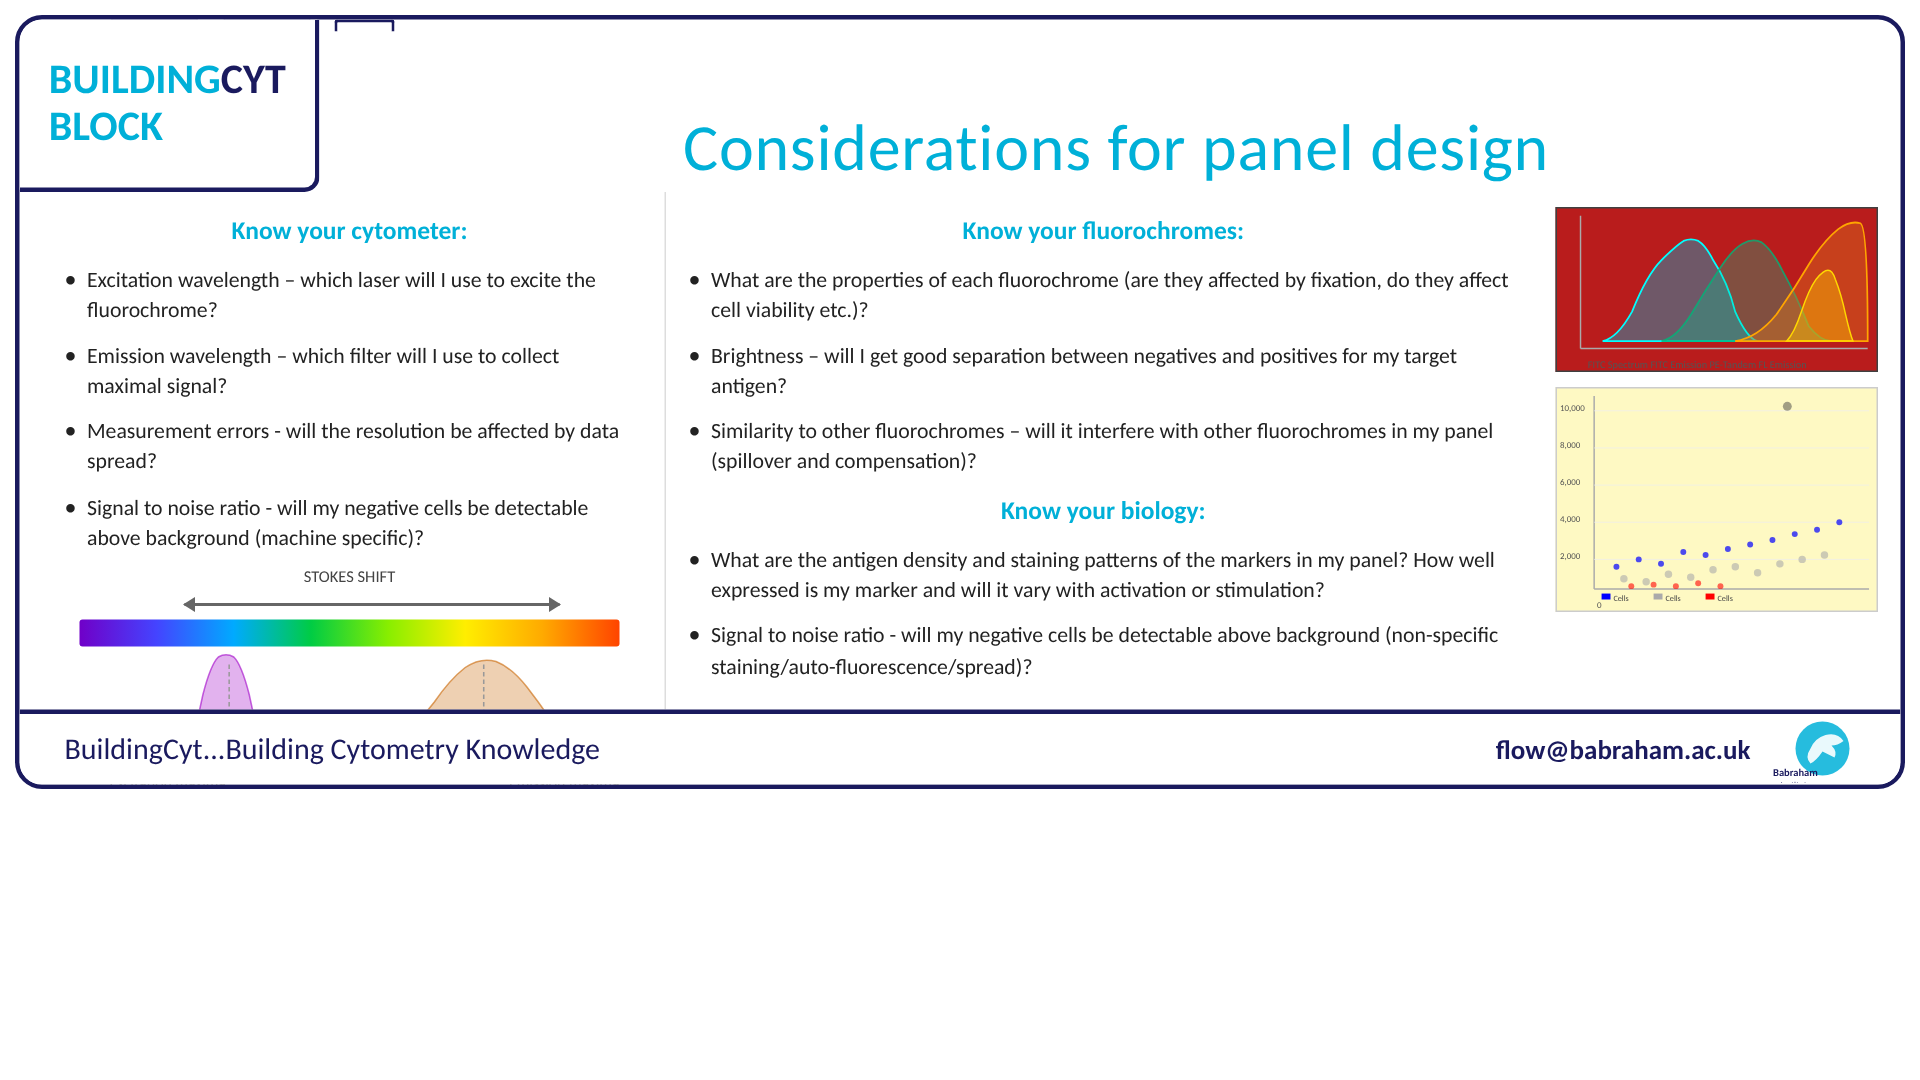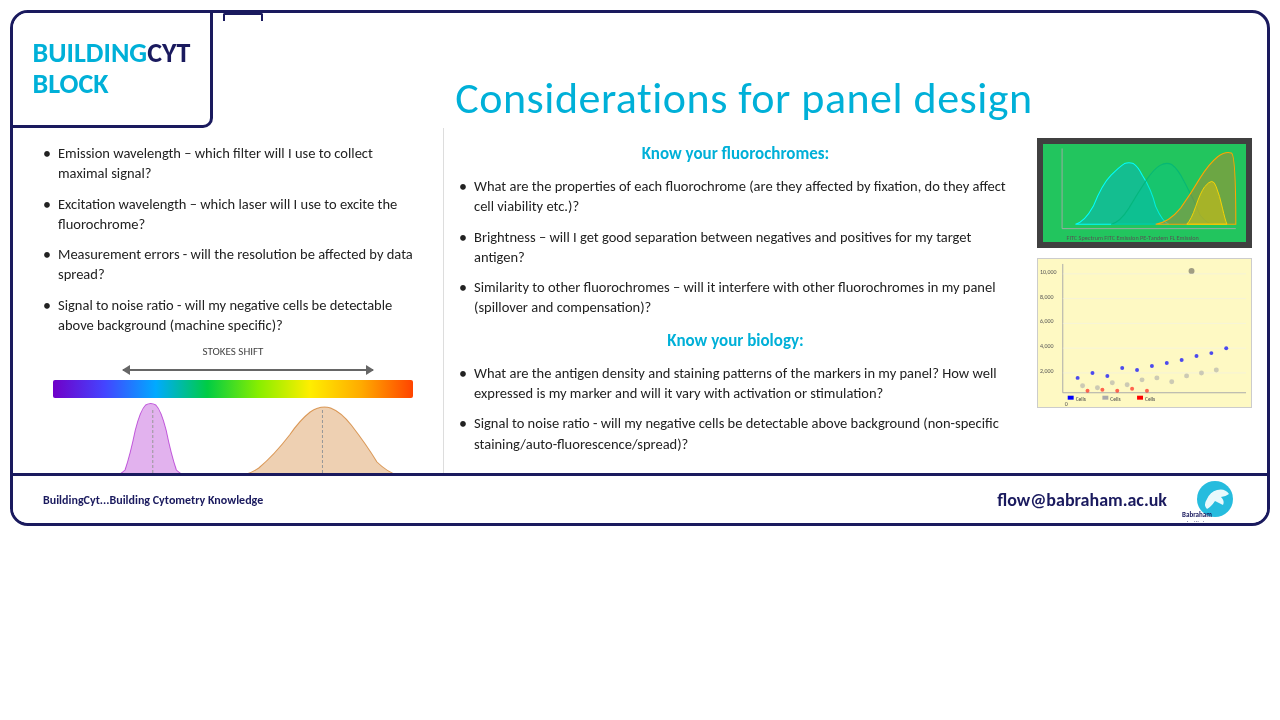--- a/index.html
+++ b/index.html
@@ -224,22 +224,22 @@
       display: flex;
       flex-direction: column;
       align-items: center;
       gap: 10px;
     }
 
     
     .chart-box {
       width: 215px;
       height: 110px;
-      background: #22c55e;
-      border: 6px solid #404040;
+      background: #b91c1c;
+      border: 1px solid #404040;
       position: relative;
       overflow: hidden;
     }
 
     .chart-box svg {
       width: 100%;
       height: 100%;
     }
 
     .scatter-box {
@@ -260,23 +260,22 @@
       height: 50px;
       border-top: 3px solid #1a1a5e;
       display: flex;
       align-items: center;
       justify-content: space-between;
       padding: 0 30px;
       background: #fff;
     }
 
     .footer-left {
-      font-size: 12px;
+      font-size: 20px;
       color: #00b0d8;
-      font-weight: bold;
     }
 
     .footer-left span { color: #1a1a5e; }
 
     .footer-right {
       font-size: 18px;
       color: #1a1a5e;
       font-weight: 600;
     }
 
@@ -330,23 +329,24 @@
     </div>
   </div>
 
   <div class="main-title-area">
     <h1 class="main-title">Considerations for panel design</h1>
   </div>
 
   <div class="content-area">
 
     <div class="left-column">
+      <div class="section-title">Know your cytometer:</div>
       <ul class="bullet-list">
+        <li>Excitation wavelength – which laser will I use to excite the fluorochrome?</li>
         <li>Emission wavelength – which filter will I use to collect maximal signal?</li>
-        <li>Excitation wavelength – which laser will I use to excite the fluorochrome?</li>
         <li>Measurement errors  - will the resolution be affected by data spread?</li>
         <li>Signal to noise ratio  - will my negative cells be detectable above background (machine specific)?</li>
       </ul>
 
       <div class="stokes-diagram">
         <div class="stokes-label">STOKES SHIFT</div>
         <div class="stokes-arrow-container">
           <div class="stokes-arrow-line"></div>
         </div>
         <div class="spectrum-bar"></div>

